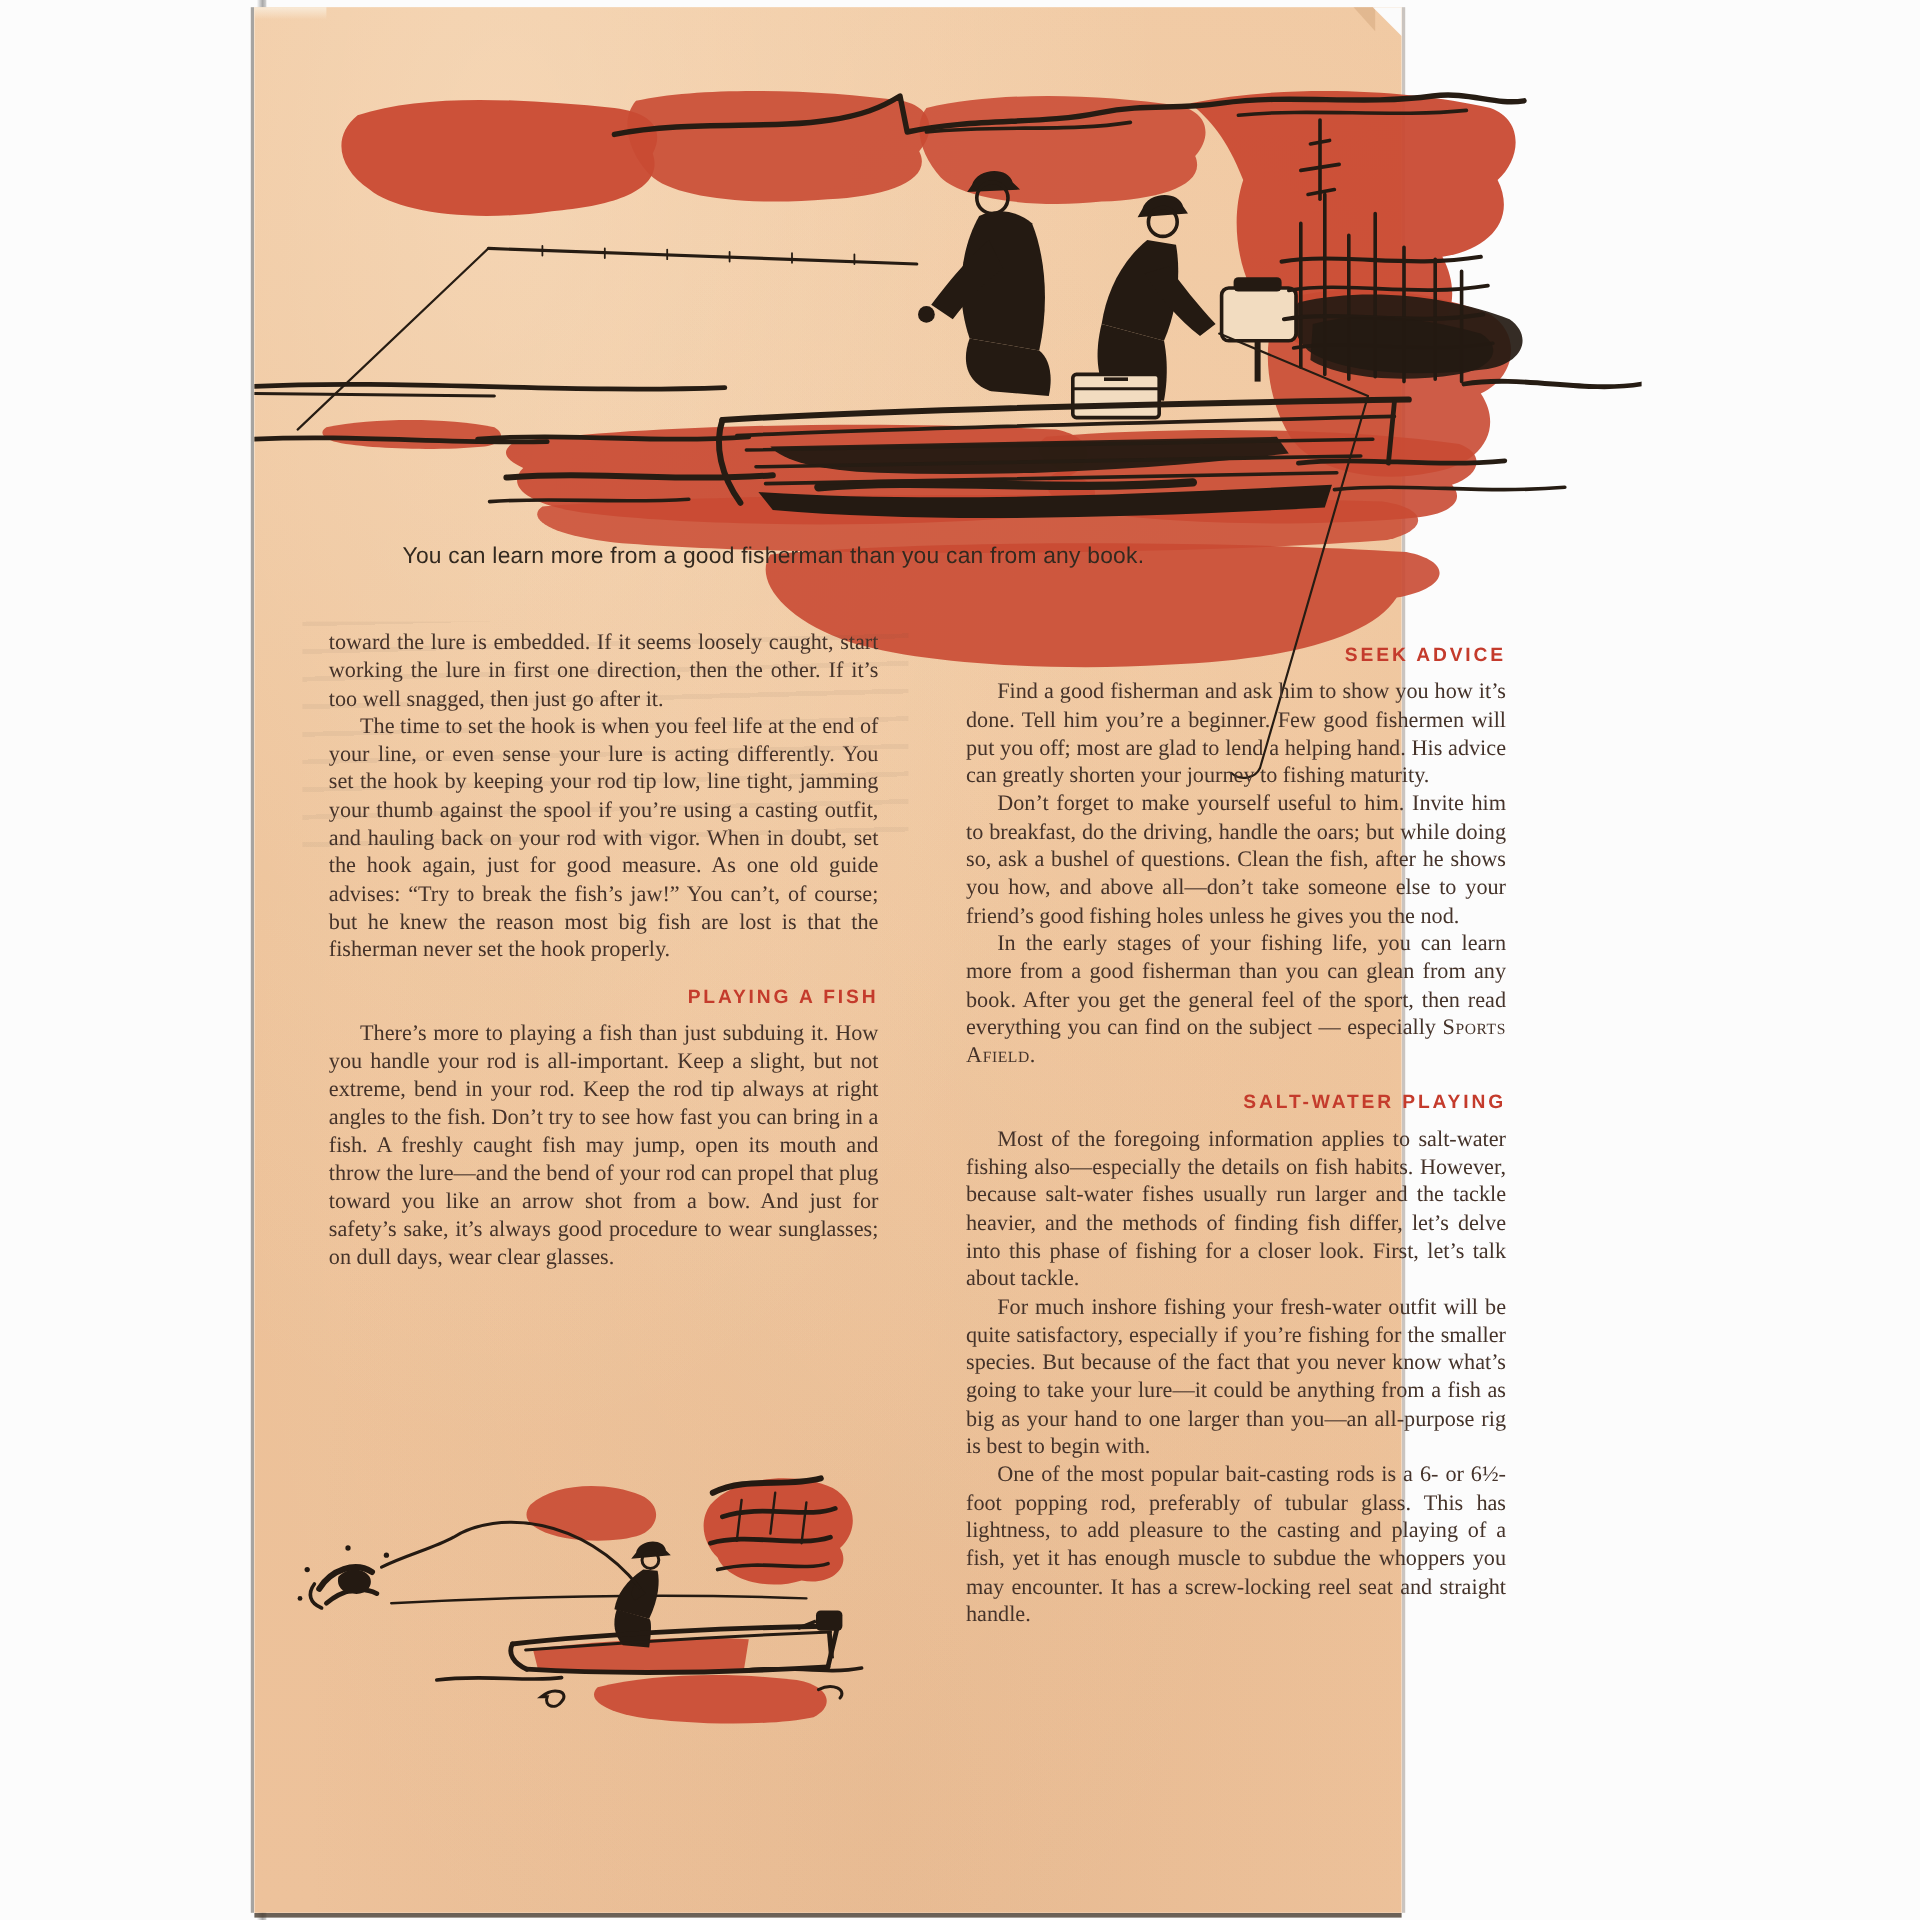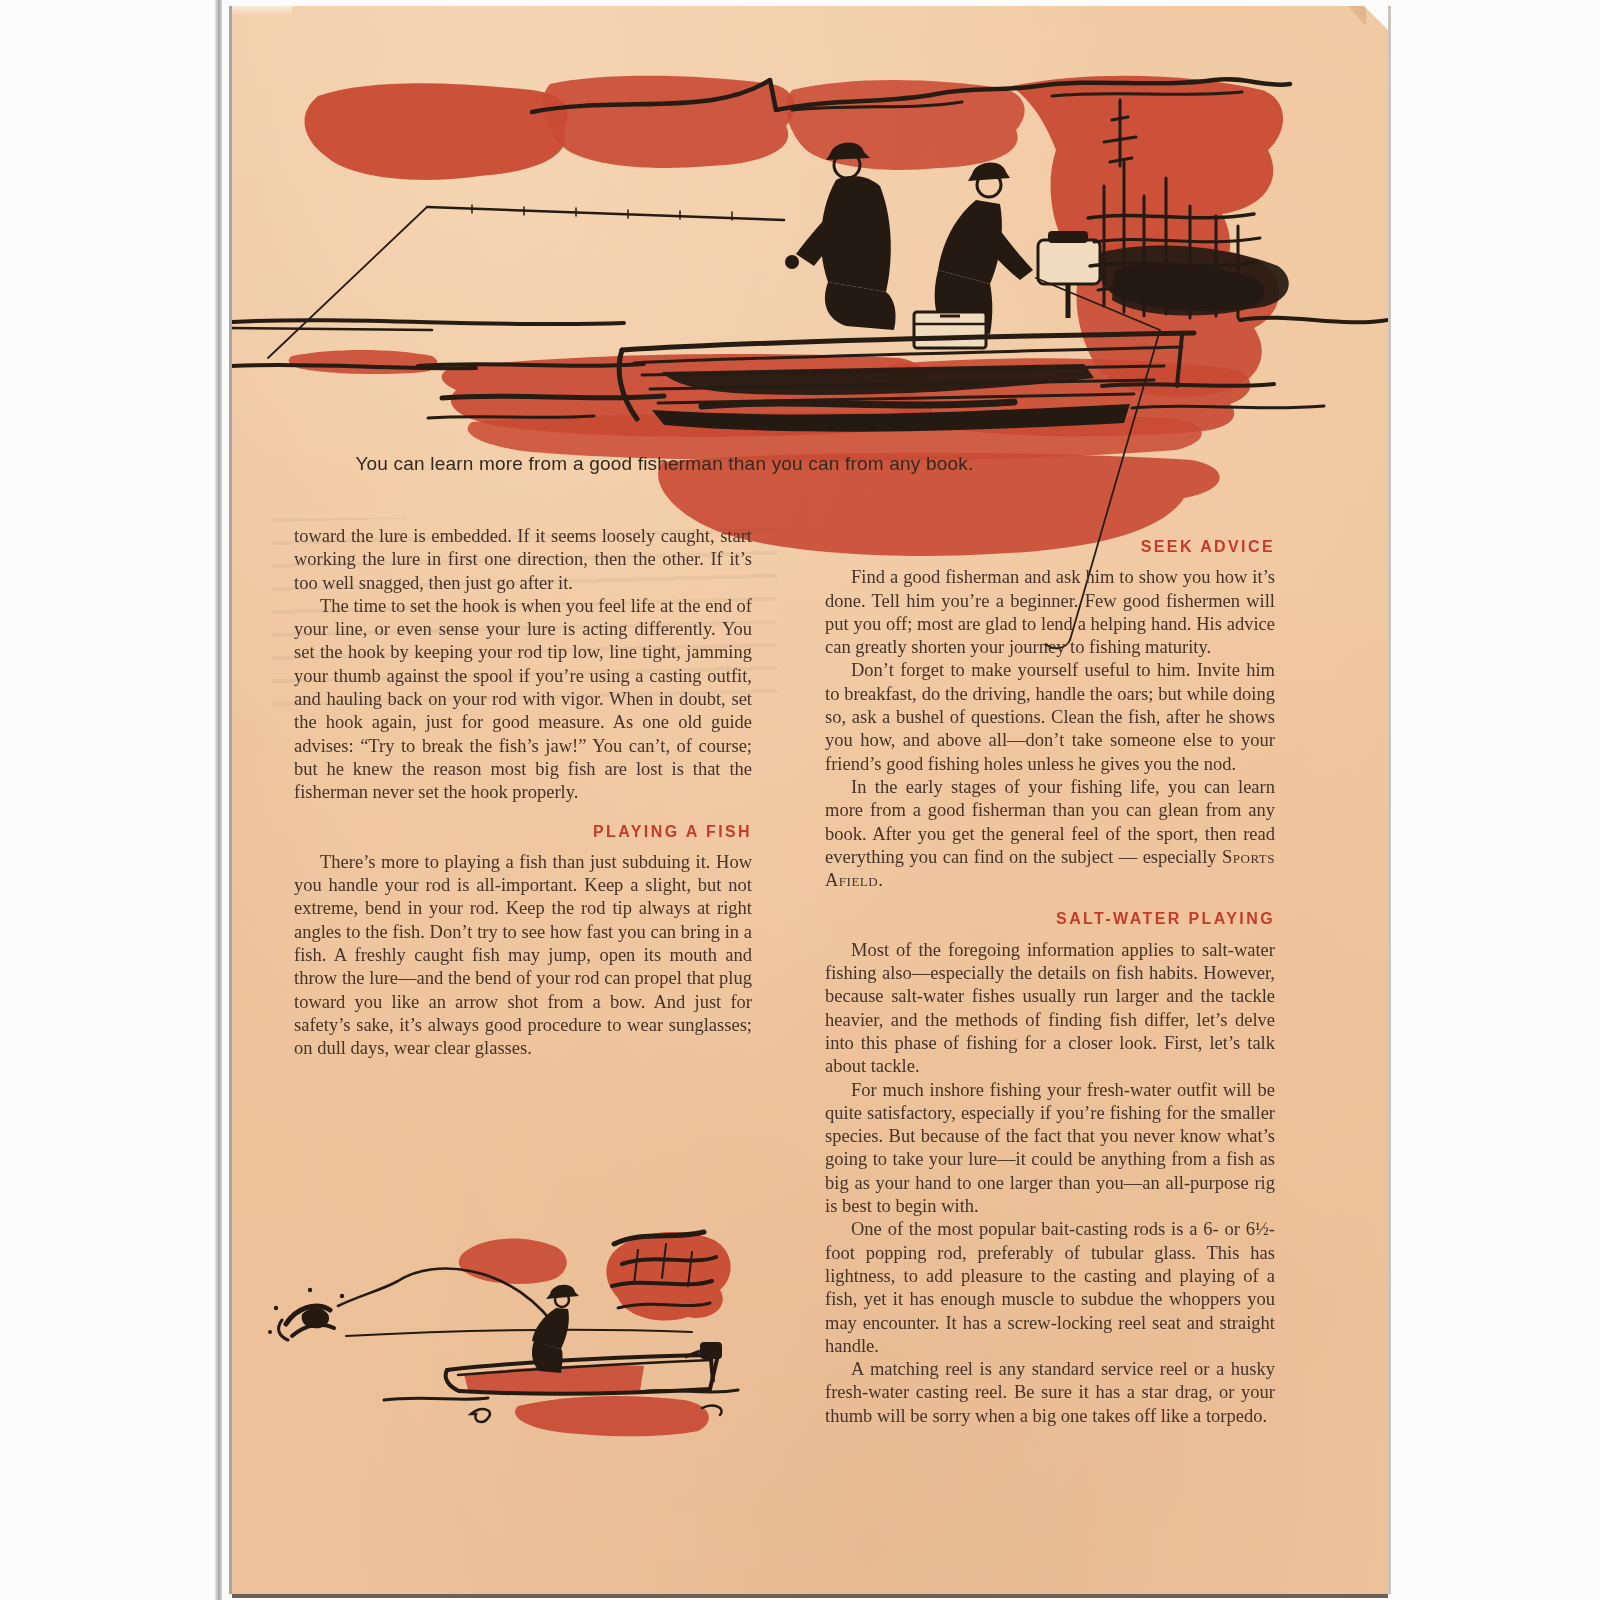--- a/index.html
+++ b/index.html
@@ -6,21 +6,21 @@
   body{
     width:1600px;height:1600px;position:relative;overflow:hidden;
     background:#fcfcfc;
     font-family:"Liberation Serif", serif;
   }
   .scan-gutter{
     position:absolute;left:214px;top:0;width:8px;height:1600px;
     background:linear-gradient(90deg, rgba(0,0,0,0), rgba(125,125,125,.65) 60%, rgba(90,90,90,.25));
   }
   .page{
-    position:absolute;left:232px;top:6px;width:1156px;height:1588px;
+    position:absolute;left:212px;top:6px;width:956px;height:1588px;
     background:
       radial-gradient(ellipse at 22% 8%, rgba(255,238,214,.38), transparent 52%),
       radial-gradient(ellipse at 78% 30%, rgba(255,228,198,.28), transparent 55%),
       radial-gradient(ellipse at 45% 60%, rgba(255,224,190,.18), transparent 60%),
       radial-gradient(ellipse at 55% 95%, rgba(198,140,92,.16), transparent 65%),
       linear-gradient(180deg,#efc7a0 0%, #ecc096 45%, #edc29b 100%);
     box-shadow: -3px 0 0 rgba(150,148,145,.85), 3px 0 0 rgba(160,150,140,.55), 0 4px 0 rgba(70,58,45,.8);
   }
   .dogear-white{
     position:absolute;top:0;right:0;width:0;height:0;
@@ -190,21 +190,20 @@
   <div class="col col-right">
     <h2 class="heading">SEEK ADVICE</h2>
     <p class="p">Find a good fisherman and ask him to show you how it’s done. Tell him you’re a beginner. Few good fishermen will put you off; most are glad to lend a helping hand. His advice can greatly shorten your journey to fishing maturity.</p>
     <p class="p">Don’t forget to make yourself useful to him. Invite him to breakfast, do the driving, handle the oars; but while doing so, ask a bushel of questions. Clean the fish, after he shows you how, and above all—don’t take someone else to your friend’s good fishing holes unless he gives you the nod.</p>
     <p class="p"><span>In the early stages of your fishing life, you can learn more from a good fisherman than you can glean from any book. After you get the general feel of the sport, then read everything you can find on the subject — especially</span> <span class="brand">Sports Afield.</span></p>
 
     <h2 class="heading">SALT-WATER PLAYING</h2>
     <p class="p">Most of the foregoing information applies to salt-water fishing also—especially the details on fish habits. However, because salt-water fishes usually run larger and the tackle heavier, and the methods of finding fish differ, let’s delve into this phase of fishing for a closer look. First, let’s talk about tackle.</p>
     <p class="p">For much inshore fishing your fresh-water outfit will be quite satisfactory, especially if you’re fishing for the smaller species. But because of the fact that you never know what’s going to take your lure—it could be anything from a fish as big as your hand to one larger than you—an all-purpose rig is best to begin with.</p>
     <p class="p">One of the most popular bait-casting rods is a 6- or 6½-foot popping rod, preferably of tubular glass. This has lightness, to add pleasure to the casting and playing of a fish, yet it has enough muscle to subdue the whoppers you may encounter. It has a screw-locking reel seat and straight handle.</p>
-    <p class="p">A matching reel is any standard service reel or a husky fresh-water casting reel. Be sure it has a star drag, or your thumb will be sorry when a big one takes off like a torpedo.</p>
   </div>
 
   <svg class="illus" style="left:30px;top:1218px;" width="480" height="220" viewBox="0 0 480 220">
 
     <g fill="#c94a33">
       <path d="M200,30 C220,12 262,10 292,22 C310,30 308,48 292,55 C270,63 226,61 208,51 C196,45 194,38 200,30 Z" opacity=".9"></path>
       <path d="M350,30 C370,6 422,2 452,16 C472,27 474,52 458,66 C468,82 450,98 426,93 C398,102 364,93 356,74 C344,62 340,44 350,30 Z" opacity=".95"></path>
       <path d="M202,150 C262,143 332,139 382,142 L378,167 C300,172 240,172 206,166 Z" opacity=".9"></path>
       <path d="M256,182 C302,171 362,169 422,176 C450,181 454,198 436,207 C398,215 330,213 290,207 C262,202 246,192 256,182 Z" opacity=".92"></path>
     </g>

